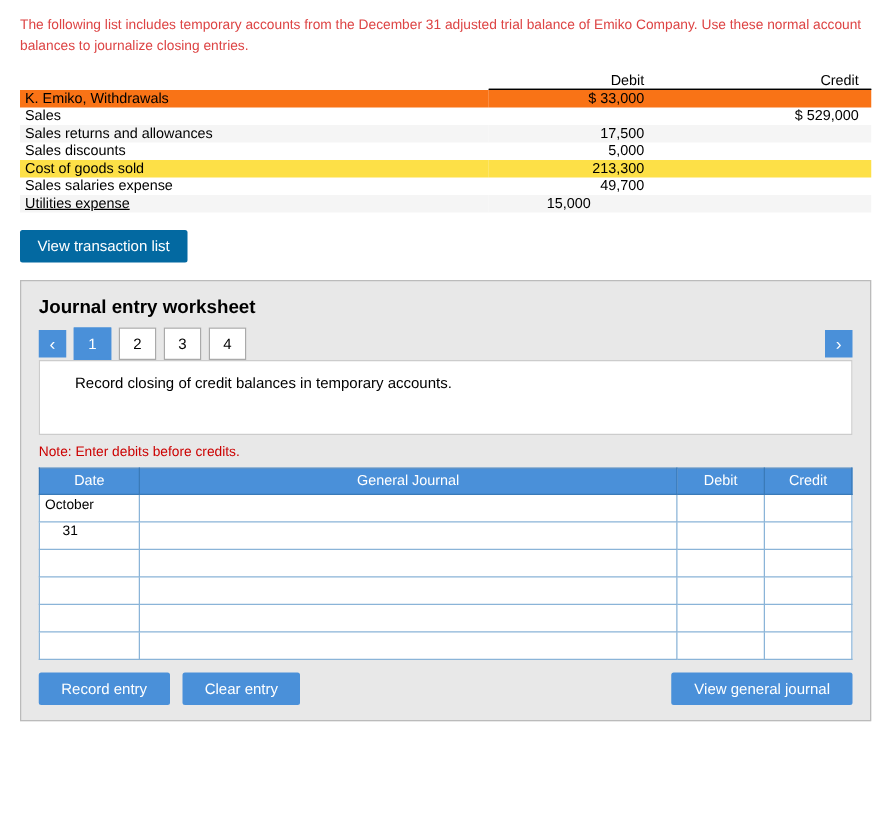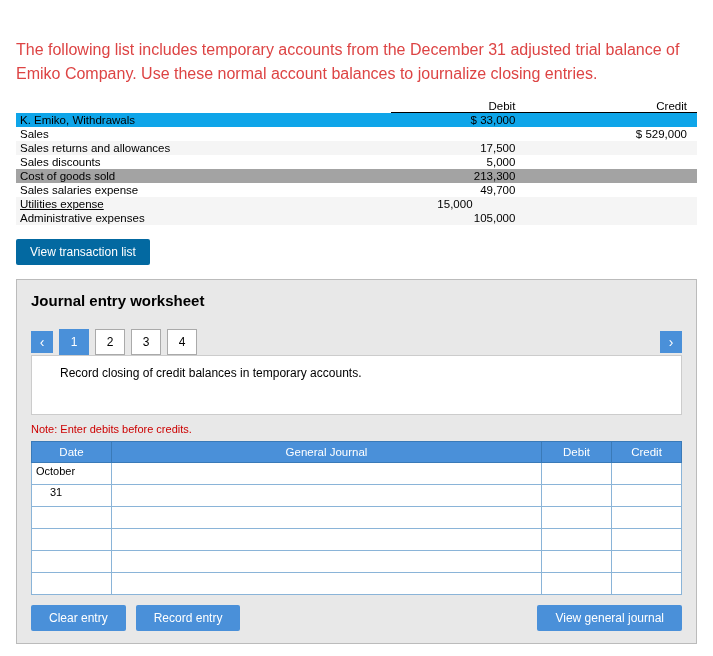--- a/index.html
+++ b/index.html
@@ -6,45 +6,44 @@
     body {
       font-family: Arial, sans-serif;
       font-size: 12px;
       background: #fff;
       width: 713px;
       min-height: 656px;
       padding: 12px 16px;
       color: #000;
     }
     .intro-text {
-      font-size: 16px;
+      font-size: 11px;
       line-height: 1.5;
       margin-bottom: 14px;
       color: #d44;
-      margin-top: 26px;
     }
     .btn-view-transaction {
       background: #0369a1;
       color: white;
       border: none;
       padding: 6px 14px;
       font-size: 12px;
       cursor: pointer;
       margin-bottom: 14px;
       border-radius: 2px;
     }
     .journal-worksheet {
       border: 1px solid #bbb;
       background: #e8e8e8;
       padding: 12px 14px;
     }
     .journal-title {
       font-size: 15px;
       font-weight: bold;
-      margin-bottom: 20px;
+      margin-bottom: 8px;
       color: #000;
     }
     .tab-arrow {
       background: #4a90d9;
       color: white;
       border: none;
       width: 22px;
       height: 22px;
       font-size: 14px;
       cursor: pointer;
@@ -171,58 +170,53 @@
 
 <table class="trial-balance" style="width:100%; border-collapse:collapse; font-size:11.5px; margin-bottom:14px;">
   <thead>
     <tr>
       <th style="width:55%; text-align:left; font-weight:normal; padding-bottom:2px;"></th>
       <th style="width:22%; text-align:right; padding-right:25px; font-weight:normal; border-bottom:1px solid #000;">Debit</th>
       <th style="width:23%; text-align:right; padding-right:10px; font-weight:normal; border-bottom:1px solid #000;">Credit</th>
     </tr>
   </thead>
   <tbody id="trial-balance-body">
-  <tr style="background: #0ea5e9;">
+  <tr style="background: #f97316;">
       <td style="padding:1px 4px; text-align:left;">K. Emiko, Withdrawals</td>
       <td style="padding:1px 25px 1px 4px; text-align:right;">$ 33,000</td>
       <td style="padding:1px 10px 1px 4px; text-align:right;"></td>
     </tr>
       <tr>
       <td style="padding:1px 4px; text-align:left;">Sales</td>
       <td style="padding:1px 25px 1px 4px; text-align:right;"></td>
       <td style="padding:1px 10px 1px 4px; text-align:right;">$ 529,000</td>
     </tr>
       <tr style="background: rgb(245, 245, 245);">
       <td style="padding:1px 4px; text-align:left;">Sales returns and allowances</td>
       <td style="padding:1px 25px 1px 4px; text-align:right;">17,500</td>
       <td style="padding:1px 10px 1px 4px; text-align:right;"></td>
     </tr>
       <tr>
       <td style="padding:1px 4px; text-align:left;">Sales discounts</td>
       <td style="padding:1px 25px 1px 4px; text-align:right;">5,000</td>
       <td style="padding:1px 10px 1px 4px; text-align:right;"></td>
     </tr>
-      <tr style="background: #a3a3a3;">
+      <tr style="background: #fde047;">
       <td style="padding:1px 4px; text-align:left;">Cost of goods sold</td>
       <td style="padding:1px 25px 1px 4px; text-align:right;">213,300</td>
       <td style="padding:1px 10px 1px 4px; text-align:right;"></td>
     </tr>
       <tr>
       <td style="padding:1px 4px; text-align:left;">Sales salaries expense</td>
       <td style="padding:1px 25px 1px 4px; text-align:right;">49,700</td>
       <td style="padding:1px 10px 1px 4px; text-align:right;"></td>
     </tr>
       <tr style="background: rgb(245, 245, 245);">
       <td style="padding:1px 4px; text-align:left;text-decoration:underline;">Utilities expense</td>
       <td style="padding:1px 25px 1px 4px; text-align:center;">15,000</td>
-      <td style="padding:1px 10px 1px 4px; text-align:right;"></td>
-    </tr>
-      <tr style="background: rgb(245, 245, 245);">
-      <td style="padding:1px 4px; text-align:left;">Administrative expenses</td>
-      <td style="padding:1px 25px 1px 4px; text-align:right;">105,000</td>
       <td style="padding:1px 10px 1px 4px; text-align:right;"></td>
     </tr>
     </tbody>
 </table>
 
 <button class="btn-view-transaction">View transaction list</button>
 
 
 <div class="journal-worksheet">
   <div class="journal-title">Journal entry worksheet</div>
@@ -287,20 +281,20 @@
         <tr style="height: 22px;">
           <td class="date-cell" style="border: 1px solid rgb(138, 180, 216); padding: 1px 4px; font-size: 11px; vertical-align: top;"></td>
           <td class="input-cell" style="border: 1px solid rgb(138, 180, 216);"><input type="text" style=""></td>
           <td class="input-cell" style="border: 1px solid rgb(138, 180, 216);"><input type="text" style=""></td>
           <td class="input-cell" style="border: 1px solid rgb(138, 180, 216);"><input type="text" style=""></td>
         </tr>
       </tbody>
   </table>
 
   <div class="bottom-buttons">
+    <button class="btn-bottom">Record entry</button>
     <button class="btn-bottom">Clear entry</button>
-    <button class="btn-bottom">Record entry</button>
     <button class="btn-bottom btn-view-journal">View general journal</button>
   </div>
 </div>
 
 
 
 
 </body></html>

